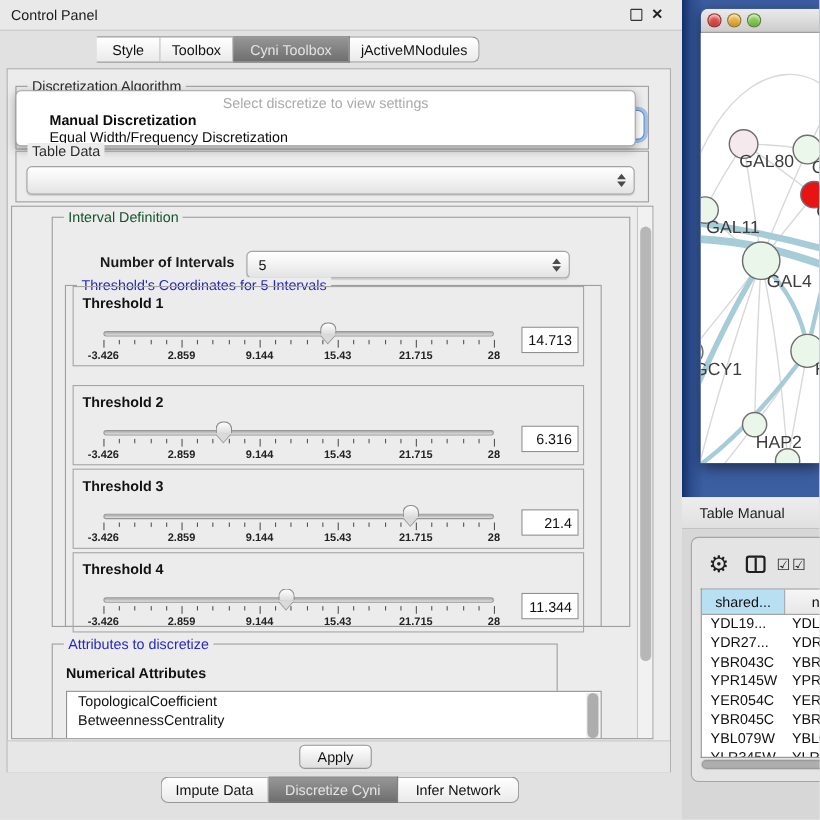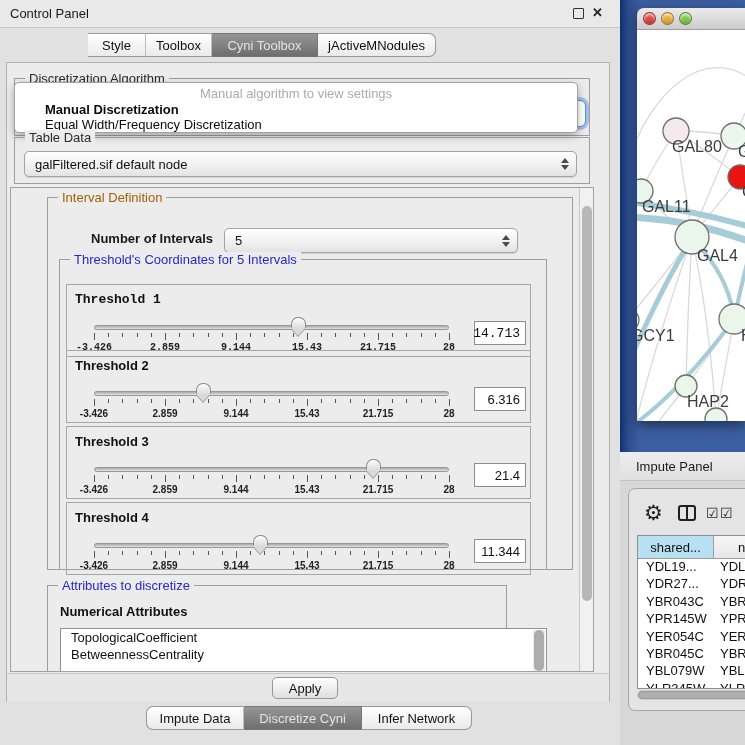--- a/index.html
+++ b/index.html
@@ -17,21 +17,21 @@
        background:linear-gradient(#ffffff,#eaeaea);border-top:1px solid #989898;border-bottom:1px solid #989898;
        border-right:1px solid #bdbdbd;box-sizing:border-box;}
   .seg.first{border-left:1px solid #989898;border-radius:7px 0 0 7px;}
   .seg.last{border-right:1px solid #989898;border-radius:0 7px 7px 0;}
   .seg.sel{background:linear-gradient(#969696,#6e6e6e);color:#e4e4e4;border-color:#767676;}
   #tabbar{left:88px;top:33px;}
   #content-box{left:6px;top:62px;width:604px;height:640px;background:#ececec;border:1px solid #b0b0b0;box-sizing:border-box;}
   .group{border:1px solid #9e9e9e;box-sizing:border-box;}
   .group-label{position:absolute;top:-8px;left:10px;background:#ececec;padding:0 4px;font-size:13px;color:#2a2a2a;}
   .group-label.blue{color:#2727c7;}
-  .group-label.green{color:#a16207;}
+  .group-label.green{color:#14532d;}
   
   #algo-group{left:14px;top:78px;width:576px;height:58px;}
   #focus-combo{left:24px;top:100px;width:562px;height:27px;background:#fff;border:1px solid #5a8edb;border-radius:6px;
                box-shadow:0 0 0 3px rgba(105,155,220,.55);box-sizing:border-box;}
   #algo-popup{left:14px;top:82px;width:564px;height:51px;background:#fff;border:1px solid #a3a3a3;border-radius:5px;
               box-shadow:0 3px 9px rgba(0,0,0,.3);box-sizing:border-box;}
   #popup-hint{left:0;top:3px;width:100%;text-align:center;font-size:13px;color:#ababab;}
   .popup-item{left:2px;font-size:13px;color:#0c0c0c;white-space:nowrap;padding-left:28px;}
   
   .combo{position:absolute;border:1px solid #a3a3a3;border-radius:5px;box-sizing:border-box;
@@ -133,51 +133,50 @@
   </div>
 
   <div class="abs" id="content-box"></div>
 
   <div class="abs group" id="algo-group">
     <div class="group-label">Discretization Algorithm</div>
   </div>
   <div class="abs" id="focus-combo"></div>
 
   <div class="abs" id="algo-popup">
-    <div class="abs" id="popup-hint">Manual algorithm to view settings</div>
+    <div class="abs" id="popup-hint">Select discretize to view settings</div>
     <div class="abs popup-item" style="top:19px;font-weight:bold">Manual Discretization</div>
     <div class="abs popup-item" style="top:34px">Equal Width/Frequency Discretization</div>
   </div>
 
   <div class="abs group" id="tabledata-group">
     <div class="group-label">Table Data</div>
   </div>
   <div class="combo" id="tabledata-combo">
-    <span>galFiltered.sif default node</span>
     <div class="stepper">
         <div class="up"></div>
         <div class="down"></div>
       </div>
   </div>
 
   <div class="abs" id="scrollarea">
     <div class="abs group" id="interval-group">
       <div class="group-label green">Interval Definition</div>
       <div class="abs" id="noi-label">Number of Intervals</div>
       <div class="combo" id="noi-combo">
         <span>5</span>
         <div class="stepper">
             <div class="up"></div>
             <div class="down"></div>
           </div>
       </div>
       <div class="abs group" id="thr-group">
         <div class="group-label blue">Threshold's Coordinates for 5 Intervals</div>
         <div id="thr-boxes">
-            <div class="thr-box" style="top: 24px; font-family: Liberation Mono, monospace;">
+            <div class="thr-box" style="top: 0;">
               <div class="thr-label">Threshold 1</div>
               <div class="thr-track"></div>
               <div class="handle" style="left: 231.905px;"></div>
               <div class="ticks">
                 <div class="tick major" style="left: 0%;"></div>
                 <div class="tick" style="left: 4%;"></div>
                 <div class="tick" style="left: 8%;"></div>
                 <div class="tick" style="left: 12%;"></div>
                 <div class="tick" style="left: 16%;"></div>
                 <div class="tick major" style="left: 20%;"></div>
@@ -428,21 +427,21 @@
         <circle cx="97" cy="289" r="15" fill="#eaf6ea" stroke="#6e6e6e" stroke-width="1.3"></circle>
         <text x="104" y="311" fill="#3d3d3d" font-family="&quot;Liberation Sans&quot;, sans-serif" font-size="16">H</text>
         <circle cx="49" cy="356" r="11" fill="#eaf6ea" stroke="#6e6e6e" stroke-width="1.3"></circle>
         <text x="50" y="377" fill="#3d3d3d" font-family="&quot;Liberation Sans&quot;, sans-serif" font-size="16">HAP2</text>
         <circle cx="79" cy="389" r="11" fill="#eaf6ea" stroke="#6e6e6e" stroke-width="1.3"></circle>
       </svg>
   </div>
 </div>
 
 <div class="abs" id="tp-bar">
-  <div class="abs" id="tp-title">Impute Panel</div>
+  <div class="abs" id="tp-title">Table Manual</div>
 </div>
 <div class="abs" id="tp-bg"></div>
 <div class="abs" id="tp-panel">
   <div class="abs" id="gear-icon">⚙</div>
   <div class="abs" id="split-icon"></div>
   <div class="abs check-icon" style="left:77px">☑</div>
   <div class="abs check-icon" style="left:91px">☑</div>
 
   <div class="abs" id="tp-table">
     <div class="th selcol" style="left:0;width:76px">shared...</div>

